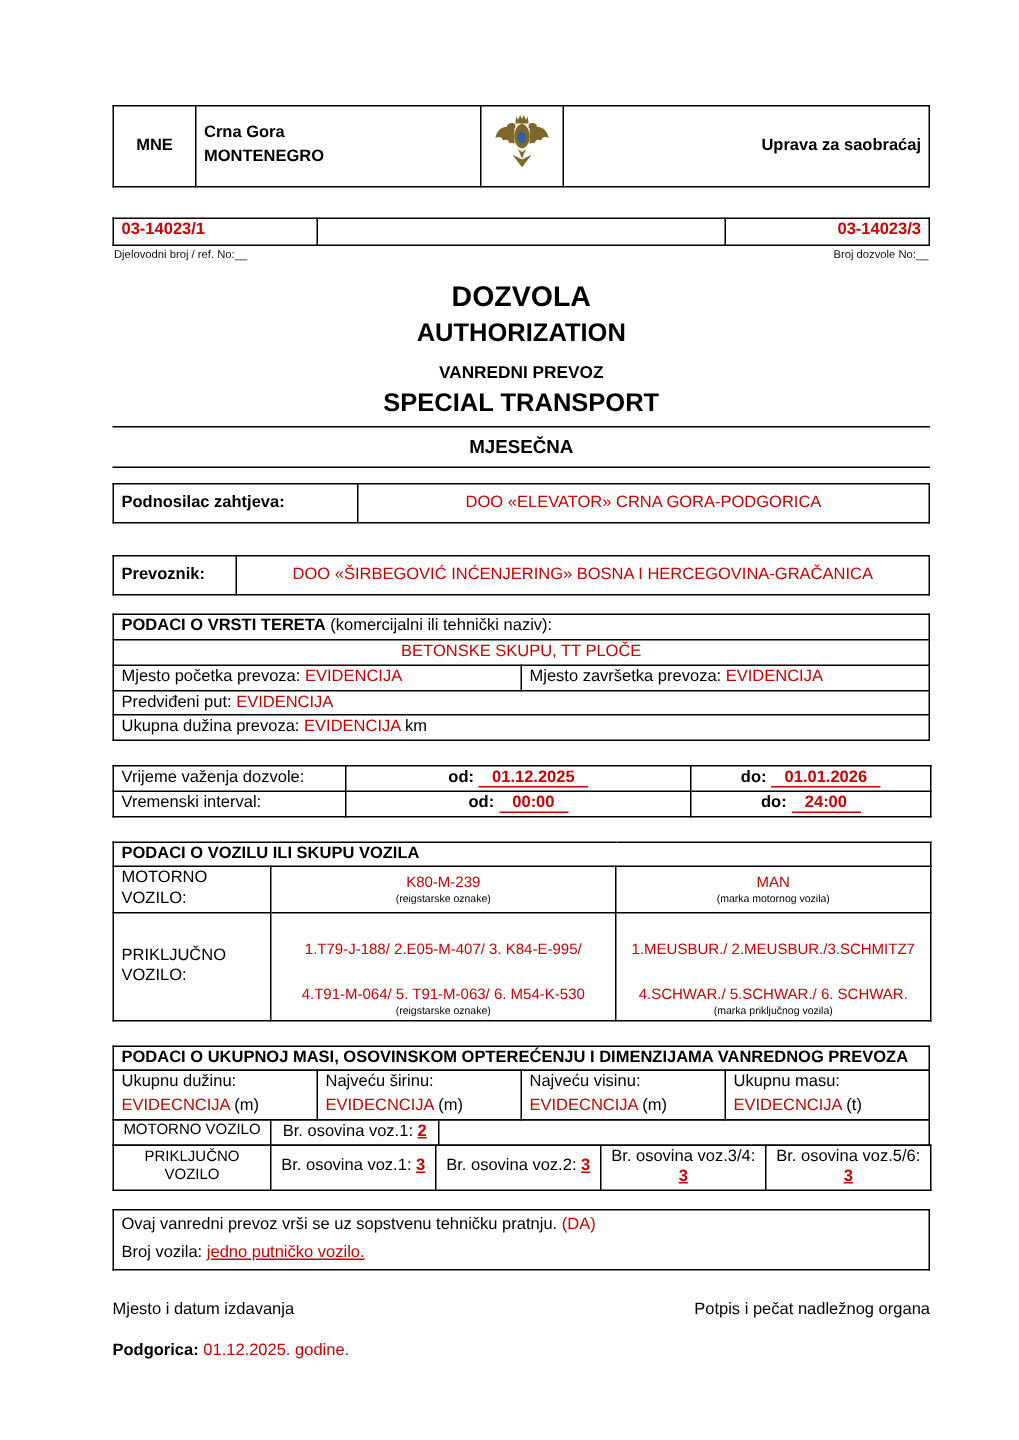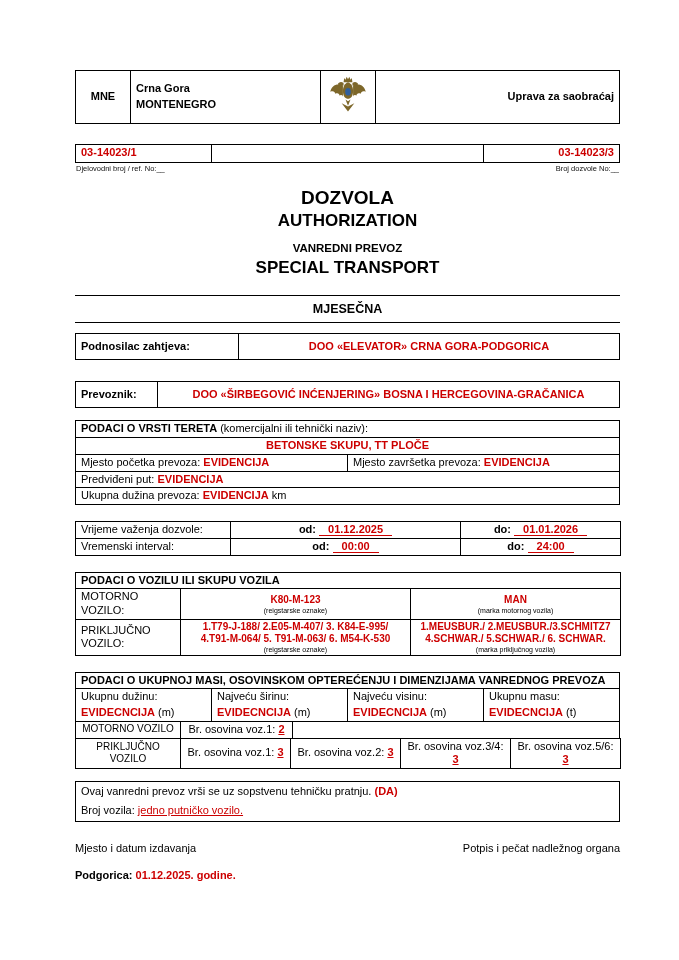--- a/index.html
+++ b/index.html
@@ -7,21 +7,21 @@
   body {
     width:679px; height:960px; background:#ffffff;
     font-family:"Liberation Sans", sans-serif; color:#000;
     overflow:hidden;
   }
   .doc { width:545px; margin:70px 0 0 75px; }
 
   table.t { border-collapse:collapse; width:100%; table-layout:fixed; }
   table.t td { border:1px solid #000; padding:1px 5px; vertical-align:middle; font-size:11px; line-height:1.25; }
 
-  .red { color:#cc0000; font-weight:bold; }
+  .red { color:#cc0000; font-weight:normal;margin-top:18px; }
   .bold { font-weight:bold; }
   .center { text-align:center; }
   .uval { color:#cc0000; font-weight:bold; border-bottom:1px solid #cc0000; padding:0 9px; }
   .red-u { color:#cc0000; text-decoration:underline; }
   .num-u { color:#cc0000; font-weight:bold; text-decoration:underline; }
 
   
   .hdr td { height:52px; }
   .c-mne { width:55px; text-align:center; font-size:16px; font-weight:bold; }
   .c-country { width:190px; font-size:12.5px; font-weight:bold; padding-left:10px; }
@@ -36,21 +36,21 @@
   .ref .r { text-align:right; }
   .ref-cap { display:flex; justify-content:space-between; font-size:7.5px; color:#111; padding:1px 1px 0 1px; }
 
   
   .title-block { text-align:center; margin-top:13px; }
   .title-main { font-size:19px; font-weight:bold; line-height:1.3; }
   .title-main-en { font-size:17px; font-weight:bold; line-height:1.3; }
   .title-sub { font-size:11.5px; font-weight:bold; line-height:1.4; margin-top:7px; }
   .title-sub2 { font-size:17px; font-weight:bold; line-height:1.4; }
 
-  .period-band { margin-top:16px; border-top:1px solid #000; border-bottom:1px solid #000; text-align:center; font-weight:bold; font-size:12.5px; padding:6px 0; }
+  .period-band { margin-top:4px; border-top:1px solid #000; border-bottom:1px solid #000; text-align:center; font-weight:bold; font-size:12.5px; padding:6px 0; }
 
   .sec { margin-top:12px;padding-left:24px; }
   .stack { margin-top:-1px; }
 
   .applicant { margin-top:10px; }
   .applicant td { height:26px; }
   .lblcell { font-weight:bold; }
   .carrier { margin-top:21px; }
   .carrier td { height:26px; }
 
@@ -228,21 +228,21 @@
         <col style="width:230px">
         <col style="width:210px">
       </colgroup>
     <tbody>
         <tr>
       <td colspan="3" class="hd">PODACI O VOZILU ILI SKUPU  VOZILA</td>
     </tr>
     <tr>
       <td>MOTORNO VOZILO:</td>
       <td class="plate">
-        <span class="red val">K80-M-123</span>
+        <span class="red val">K80-M-239</span>
         <span class="cap">(reigstarske oznake)</span>
       </td>
       <td class="plate">
         <span class="red val">MAN</span>
         <span class="cap">(marka motornog vozila)</span>
       </td>
     </tr>
     <tr>
       <td>PRIKLJUČNO VOZILO:</td>
       <td class="plate">

